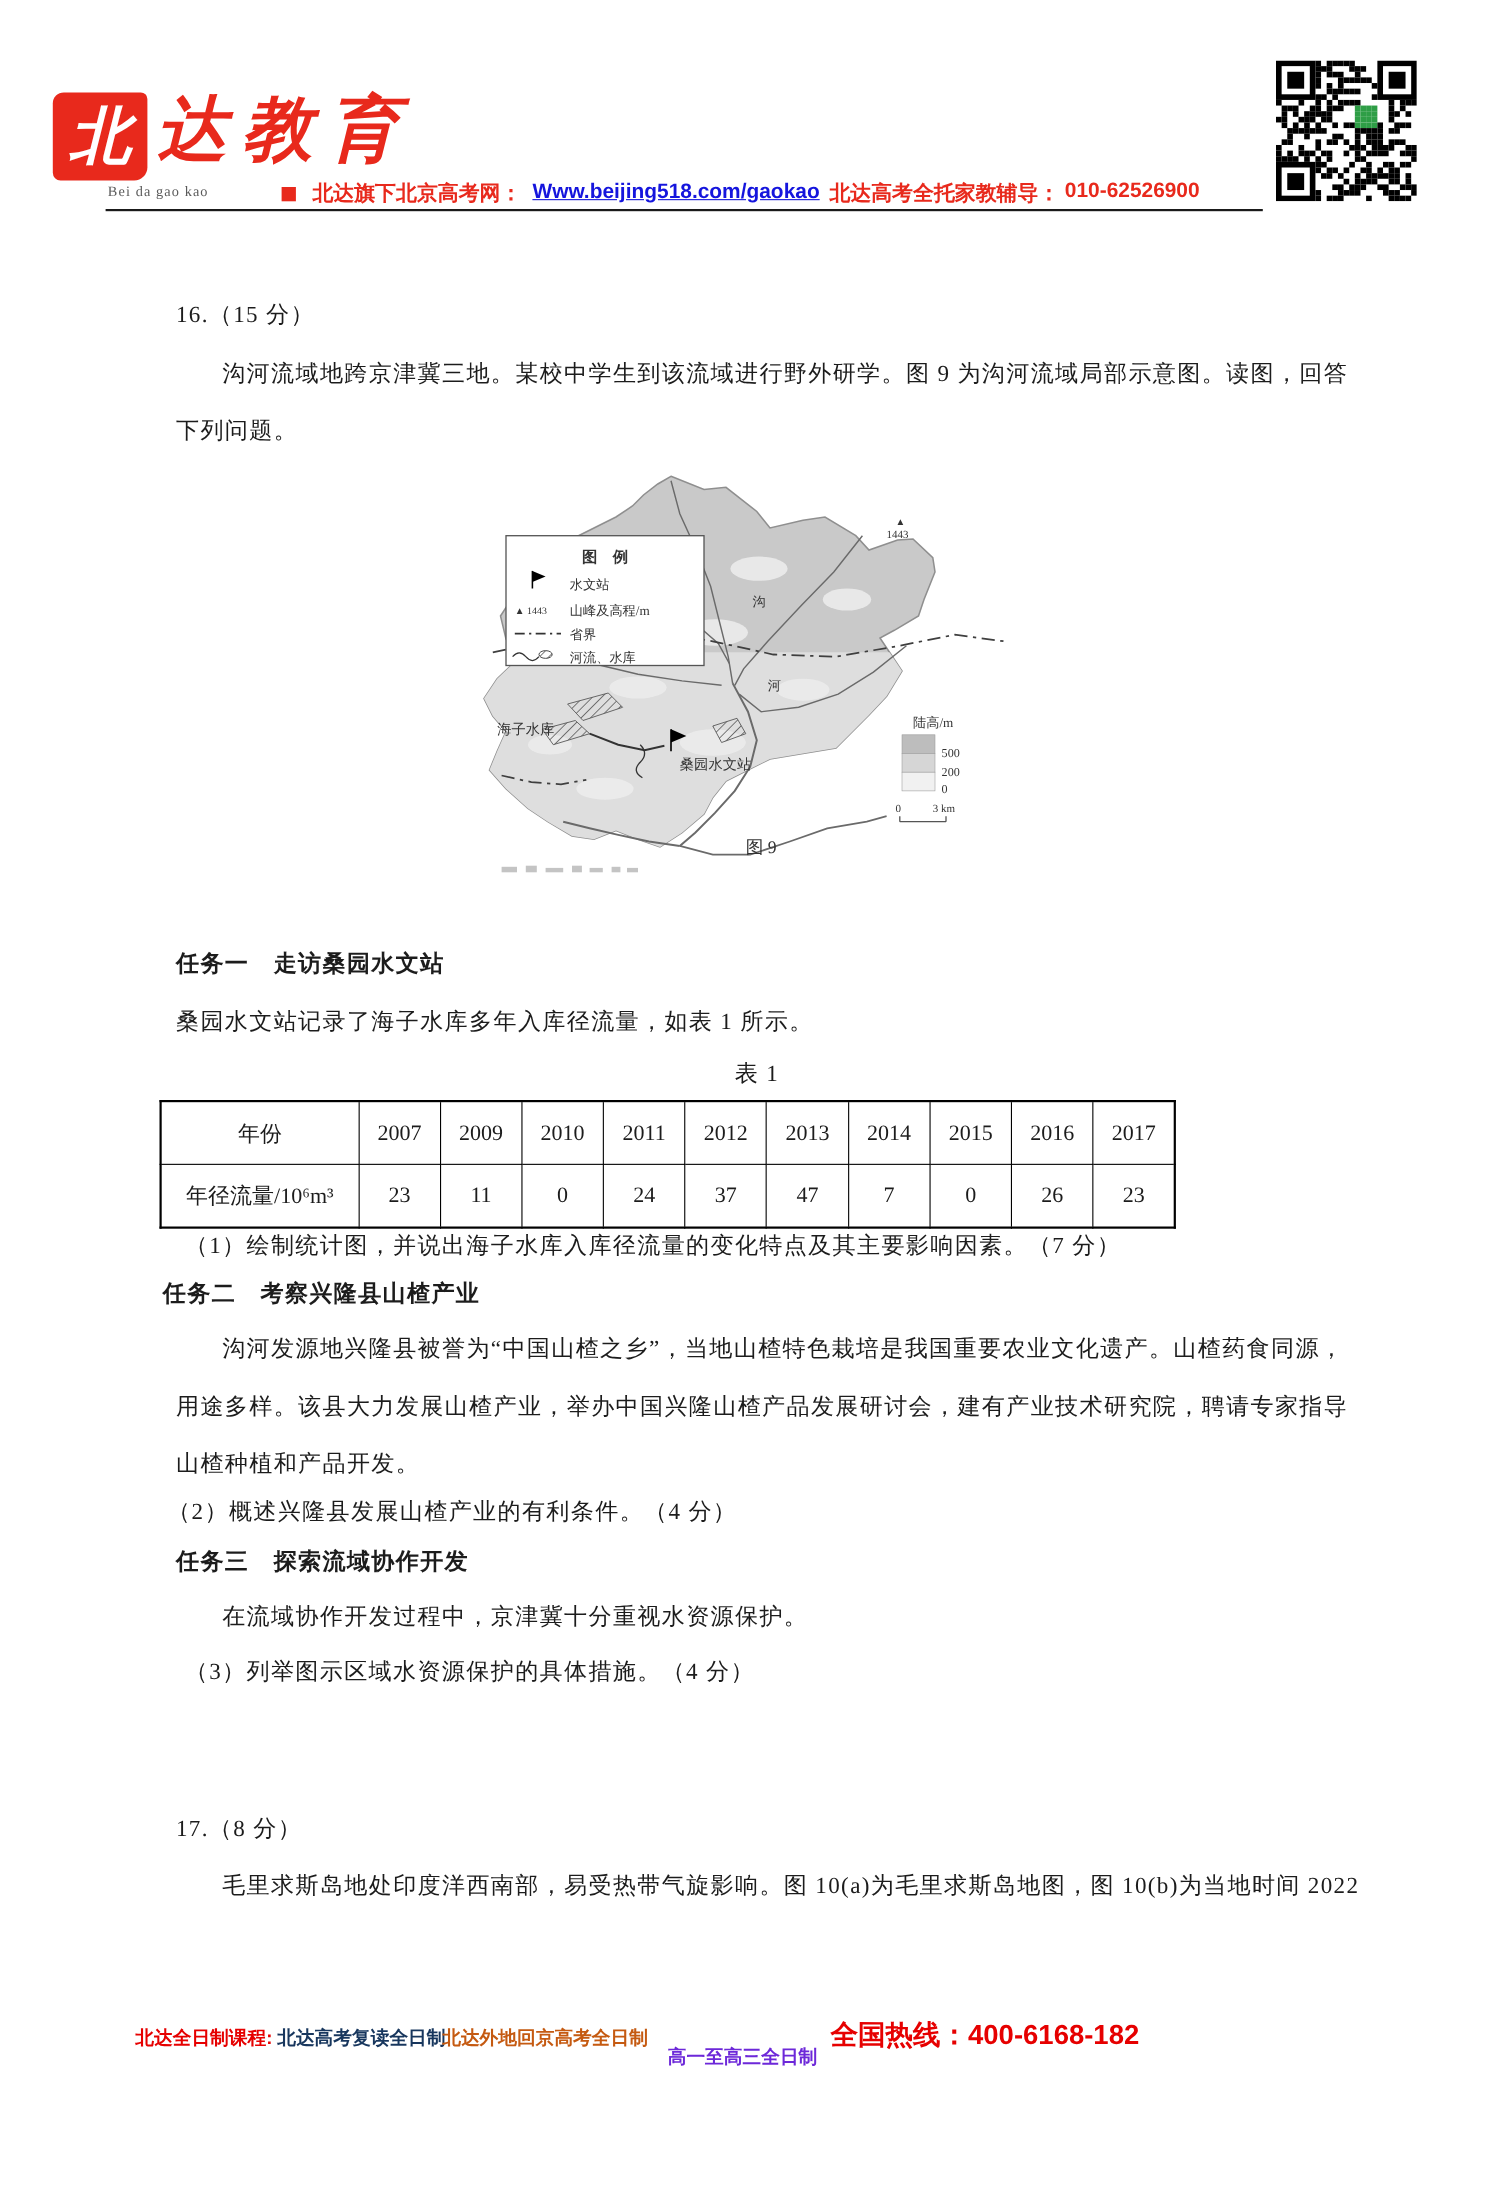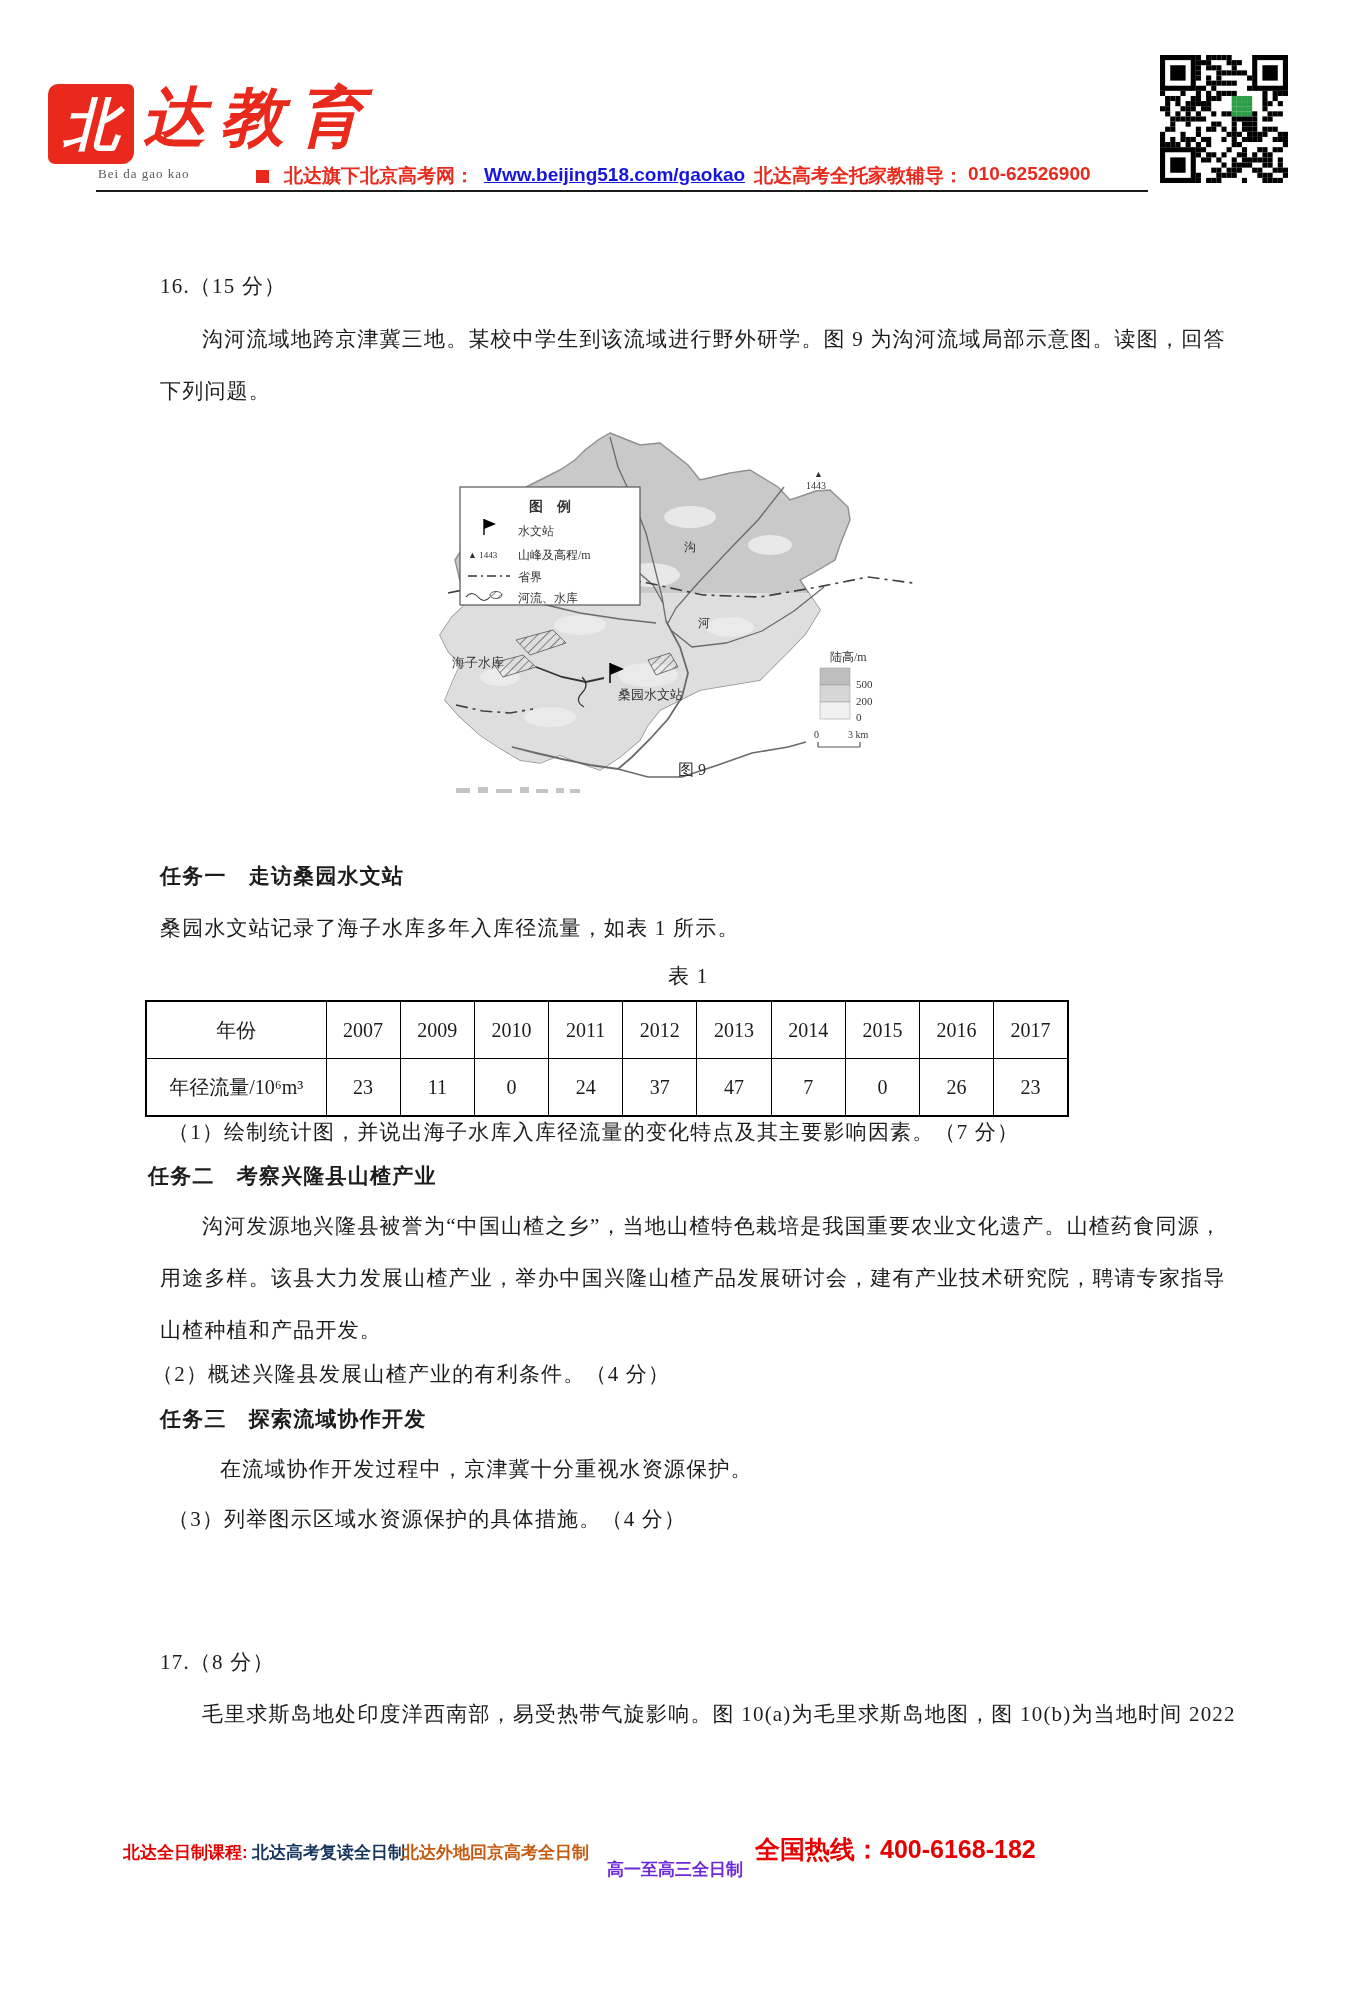--- a/index.html
+++ b/index.html
@@ -475,21 +475,21 @@
 
   <div class="abs t" style="left:168px;top:1118px;">（1）绘制统计图，并说出海子水库入库径流量的变化特点及其主要影响因素。（7 分）</div>
 
   <div class="abs t bold" style="left:148px;top:1162px;">任务二　考察兴隆县山楂产业</div>
   <div class="abs t" style="left:202px;top:1212px;">沟河发源地兴隆县被誉为“中国山楂之乡”，当地山楂特色栽培是我国重要农业文化遗产。山楂药食同源，</div>
   <div class="abs t" style="left:160px;top:1264px;">用途多样。该县大力发展山楂产业，举办中国兴隆山楂产品发展研讨会，建有产业技术研究院，聘请专家指导</div>
   <div class="abs t" style="left:160px;top:1316px;">山楂种植和产品开发。</div>
   <div class="abs t" style="left:152px;top:1360px;">（2）概述兴隆县发展山楂产业的有利条件。（4 分）</div>
 
   <div class="abs t bold" style="left:160px;top:1405px;">任务三　探索流域协作开发</div>
-  <div class="abs t" style="left:220px;top:1455px;">在流域协作开发过程中，京津冀十分重视水资源保护。</div>
+  <div class="abs t" style="left:202px;top:1455px;">在流域协作开发过程中，京津冀十分重视水资源保护。</div>
   <div class="abs t" style="left:168px;top:1505px;">（3）列举图示区域水资源保护的具体措施。（4 分）</div>
 
   <div class="abs t" style="left:160px;top:1648px;">17.（8 分）</div>
   <div class="abs t" style="left:202px;top:1700px;">毛里求斯岛地处印度洋西南部，易受热带气旋影响。图 10(a)为毛里求斯岛地图，图 10(b)为当地时间 2022</div>
 
   <span class="abs foot" style="left:123px;top:1841px;color:#e60000;">北达全日制课程:</span>
   <span class="abs foot" style="left:252px;top:1841px;color:#17365d;">北达高考复读全日制</span>
   <span class="abs foot" style="left:402px;top:1841px;color:#c55a11;">北达外地回京高考全日制</span>
   <span class="abs foot" style="left:607px;top:1858px;color:#6d28d9;">高一至高三全日制</span>
   <span class="abs foot" style="left:755px;top:1833px;color:#e60000;font-size:25px;">全国热线：400-6168-182</span>

